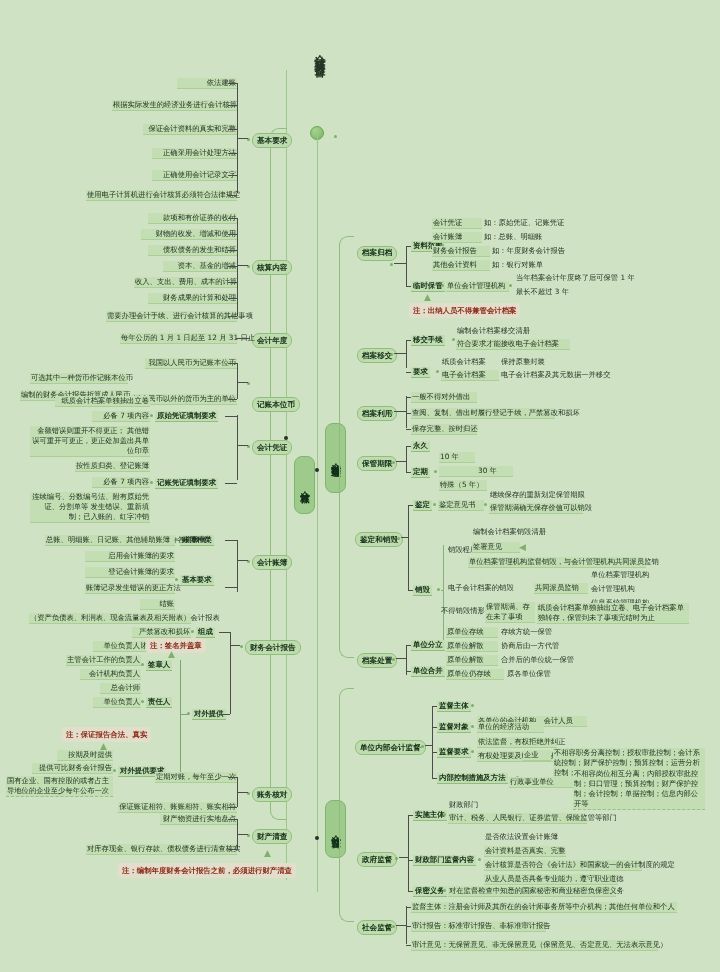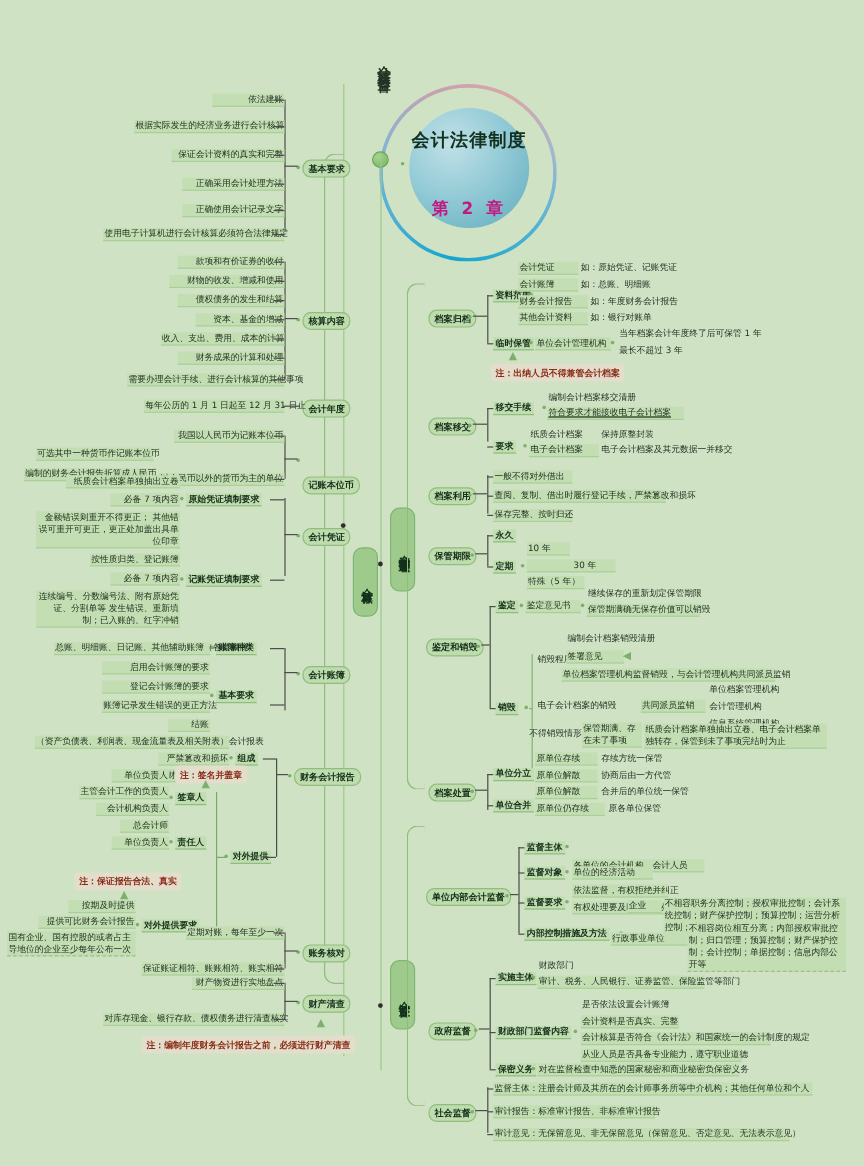--- a/index.html
+++ b/index.html
@@ -95,26 +95,20 @@
   .bigdot{position:absolute;width:12px;height:12px;border-radius:50%;
     background:radial-gradient(circle at 35% 30%,#a7d38f,#78b463);border:1px solid #68a455;}
   .arrow{position:absolute;color:#7fae6d;font-size:9px;line-height:9px;}
   .curve{position:absolute;border:1px solid #8fbd7d;border-right:none;border-radius:9px 0 0 9px;background:transparent;}
 </style>
 </head>
 <body>
 
 <div id="canvas">
 
-  <div id="center-group">
-    <div class="ring"></div>
-    <div class="core"></div>
-    <div class="core-title">会计法律制度</div>
-    <div class="core-chapter">第 2 章</div>
-  </div>
   <div class="abs vlabel" style="left:313px;top:45px;">会计核算与监督</div>
   <div class="bigdot" style="left:310px;top:126px;"></div>
   <div class="dot g" style="left:334px;top:135px;"></div>
 
   <div class="abs vpill" style="left:294px;top:456px;height:44px;">会计核算</div>
   <div class="abs vpill" style="left:325px;top:423px;height:56px;">会计档案管理</div>
   <div class="abs vpill" style="left:325px;top:800px;height:44px;">会计监督</div>
 
   <div class="vline" style="left:286px;top:70px;height:810px;background:#9ec78d;"></div>
   <div class="vline" style="left:317px;top:132px;height:760px;background:#9ec78d;"></div>
@@ -272,21 +266,21 @@
   <div class="dot g" style="left:247px;top:834px;"></div>
   <div class="vline" style="left:237px;top:819px;height:30px;"></div>
   <div class="hline" style="left:237px;top:834px;width:11px;"></div>
   <div class="abs leaf r" style="left:160px;top:814px;width:75px;">财产物资进行实地盘点</div>
   <div class="hline" style="left:228px;top:819px;width:9px;"></div>
   <div class="abs leaf r" style="left:86px;top:844px;width:149px;">对库存现金、银行存款、债权债务进行清查核实</div>
   <div class="hline" style="left:228px;top:849px;width:9px;"></div>
   <div class="abs note note-red" style="left:118px;top:863px;">注：编制年度财务会计报告之前，必须进行财产清查</div>
   <div class="arrow" style="left:264px;top:849px;">▲</div>
 
-  <div class="abs pill" style="left:357px;top:258px;">档案归档</div>
+  <div class="abs pill" style="left:357px;top:246px;font-family:Liberation Mono, monospace;">档案归档</div>
   <div class="dot g" style="left:390px;top:263px;"></div>
   <div class="vline" style="left:406px;top:246px;height:40px;"></div>
   <div class="hline" style="left:394px;top:263px;width:12px;"></div>
 
   <div class="abs sub" style="left:411px;top:241px;">资料范围</div>
   <div class="hline" style="left:406px;top:246px;width:5px;"></div>
   <div class="dot g" style="left:441px;top:244px;"></div>
   <div class="abs leaf" style="left:432px;top:218px;width:48px;">会计凭证</div>
   <div class="abs leaf nb" style="left:483px;top:218px;">如：原始凭证、记账凭证</div>
   <div class="abs leaf" style="left:432px;top:232px;width:48px;">会计账簿</div>
@@ -308,21 +302,21 @@
 
   <div class="abs pill" style="left:357px;top:348px;">档案移交</div>
   <div class="dot g" style="left:390px;top:353px;"></div>
   <div class="vline" style="left:406px;top:340px;height:28px;"></div>
   <div class="hline" style="left:394px;top:353px;width:12px;"></div>
 
   <div class="abs sub" style="left:411px;top:335px;">移交手续</div>
   <div class="hline" style="left:406px;top:340px;width:5px;"></div>
   <div class="dot g" style="left:452px;top:338px;"></div>
   <div class="abs leaf nb" style="left:456px;top:326px;">编制会计档案移交清册</div>
-  <div class="abs leaf" style="left:456px;top:339px;width:112px;text-decoration:underline;">符合要求才能接收电子会计档案</div>
+  <div class="abs leaf" style="left:456px;top:339px;width:112px;">符合要求才能接收电子会计档案</div>
 
   <div class="abs sub" style="left:411px;top:367px;">要求</div>
   <div class="hline" style="left:406px;top:372px;width:5px;"></div>
   <div class="dot g" style="left:436px;top:370px;"></div>
   <div class="abs leaf nb" style="left:441px;top:357px;">纸质会计档案</div>
   <div class="abs leaf nb" style="left:500px;top:357px;">保持原整封装</div>
   <div class="abs leaf" style="left:441px;top:370px;width:56px;">电子会计档案</div>
   <div class="abs leaf nb" style="left:500px;top:370px;">电子会计档案及其元数据一并移交</div>
 
   <div class="abs pill" style="left:357px;top:406px;">档案利用</div>

